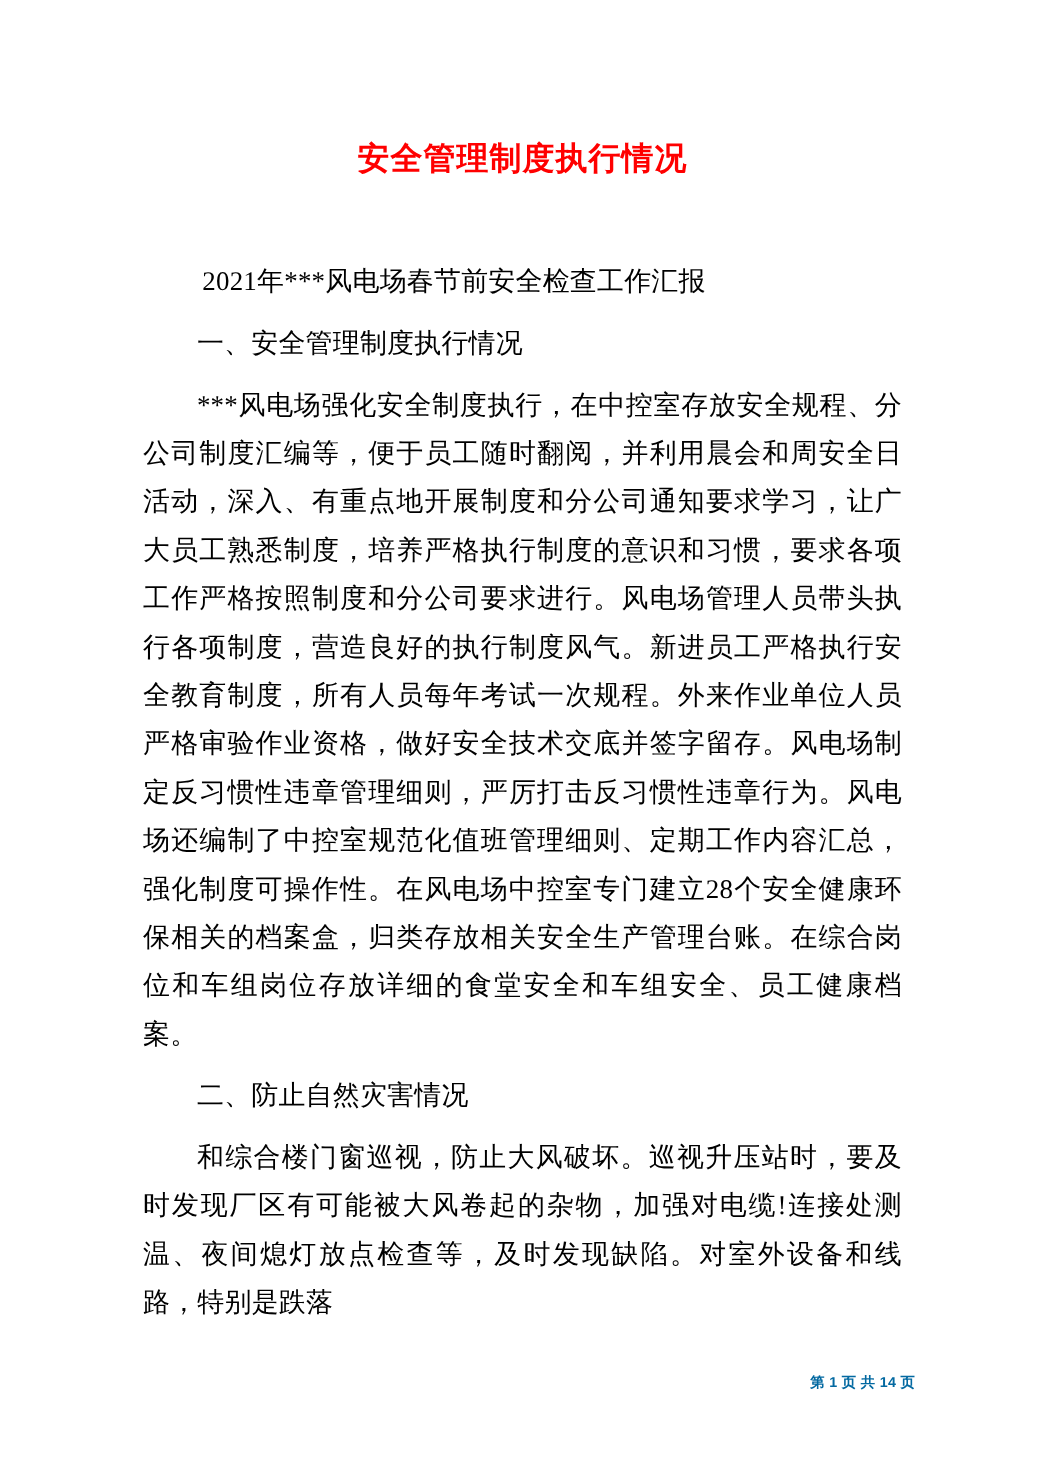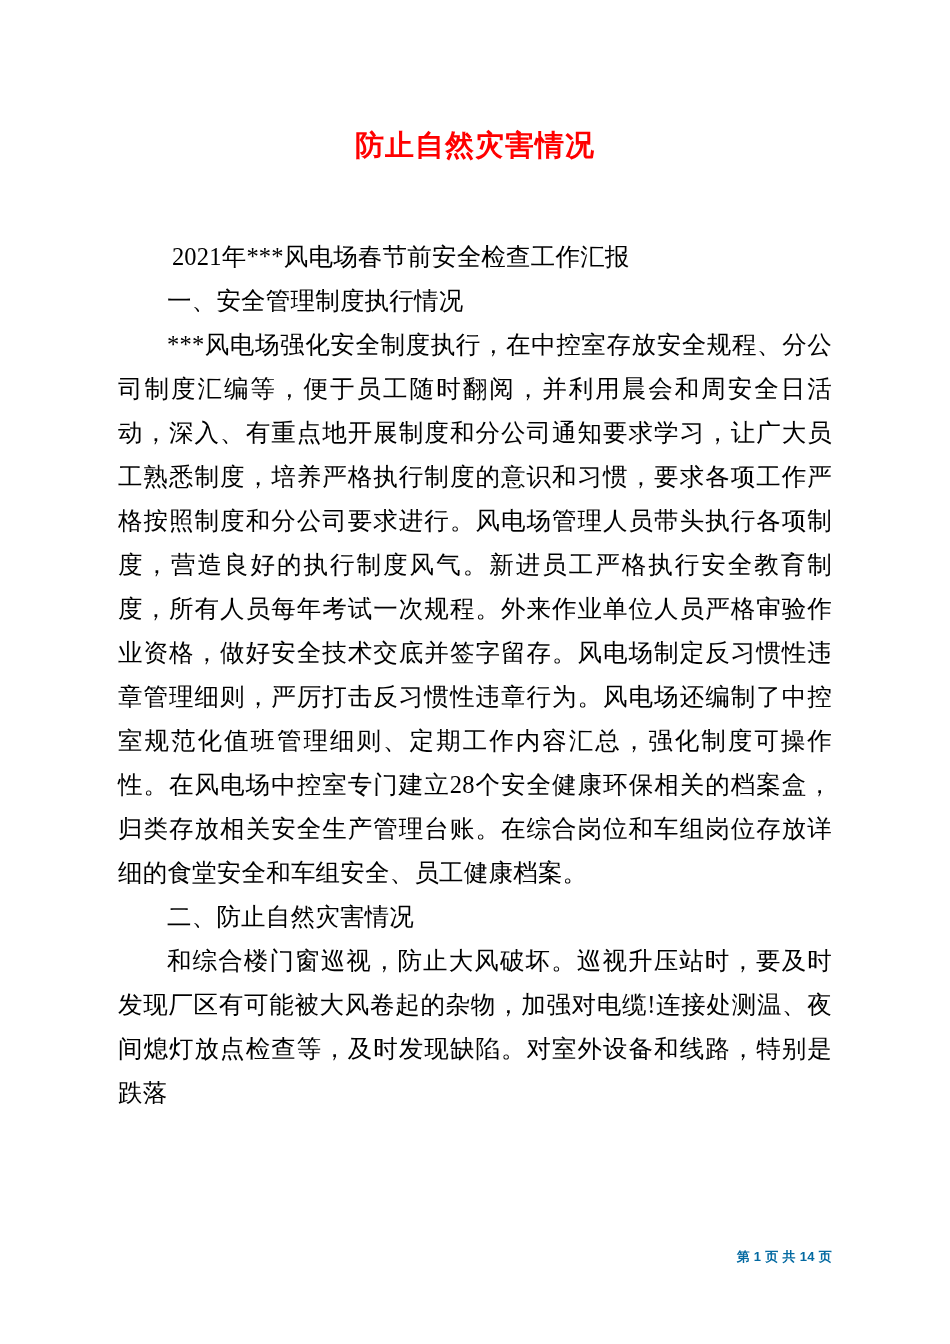--- a/index.html
+++ b/index.html
@@ -33,21 +33,21 @@
     font-family: "Liberation Sans", "DejaVu Sans", sans-serif;
     font-weight: bold;
     font-size: 29px;
     letter-spacing: 1px;
     line-height: 1.2;
   }
   .body-block {
     margin-top: 72px;
   }
   p.para {
-    margin: 0;
+    margin: 12px;
     font-size: 24.5px;
     line-height: 44px;
     text-align: justify;
     text-justify: inter-ideograph;
     text-indent: 2em;
     letter-spacing: 0.2px;
   }
   p.para.center-ish {
     text-indent: 2.2em;
   }
@@ -62,21 +62,21 @@
     letter-spacing: 0.3px;
   }
 </style>
 </head>
 <body>
 
 <div class="page">
 
   <div class="content">
 
-    <div class="doc-title">防止自然灾害情况</div>
+    <div class="doc-title">安全管理制度执行情况</div>
 
     <div class="body-block">
       <p class="para center-ish">2021年***风电场春节前安全检查工作汇报</p>
       <p class="para">一、安全管理制度执行情况</p>
       <p class="para">***风电场强化安全制度执行，在中控室存放安全规程、分公司制度汇编等，便于员工随时翻阅，并利用晨会和周安全日活动，深入、有重点地开展制度和分公司通知要求学习，让广大员工熟悉制度，培养严格执行制度的意识和习惯，要求各项工作严格按照制度和分公司要求进行。风电场管理人员带头执行各项制度，营造良好的执行制度风气。新进员工严格执行安全教育制度，所有人员每年考试一次规程。外来作业单位人员严格审验作业资格，做好安全技术交底并签字留存。风电场制定反习惯性违章管理细则，严厉打击反习惯性违章行为。风电场还编制了中控室规范化值班管理细则、定期工作内容汇总，强化制度可操作性。在风电场中控室专门建立28个安全健康环保相关的档案盒，归类存放相关安全生产管理台账。在综合岗位和车组岗位存放详细的食堂安全和车组安全、员工健康档案。</p>
       <p class="para">二、防止自然灾害情况</p>
       <p class="para">和综合楼门窗巡视，防止大风破坏。巡视升压站时，要及时发现厂区有可能被大风卷起的杂物，加强对电缆!连接处测温、夜间熄灯放点检查等，及时发现缺陷。对室外设备和线路，特别是跌落</p>
     </div>
 
   </div>

